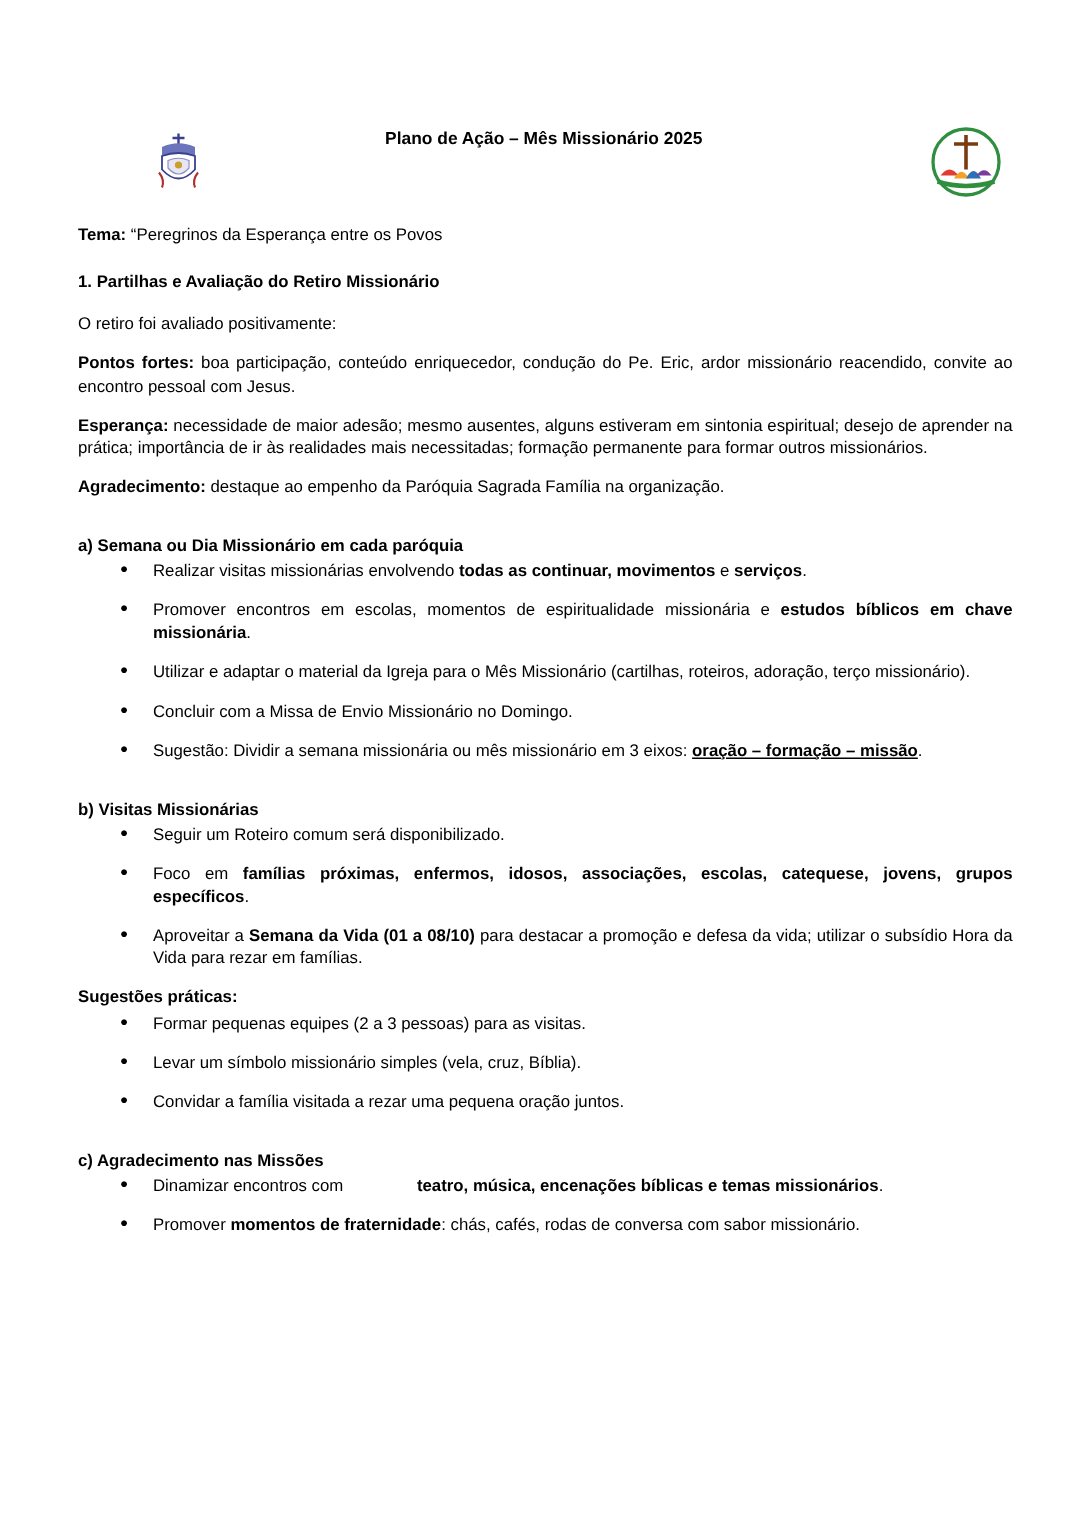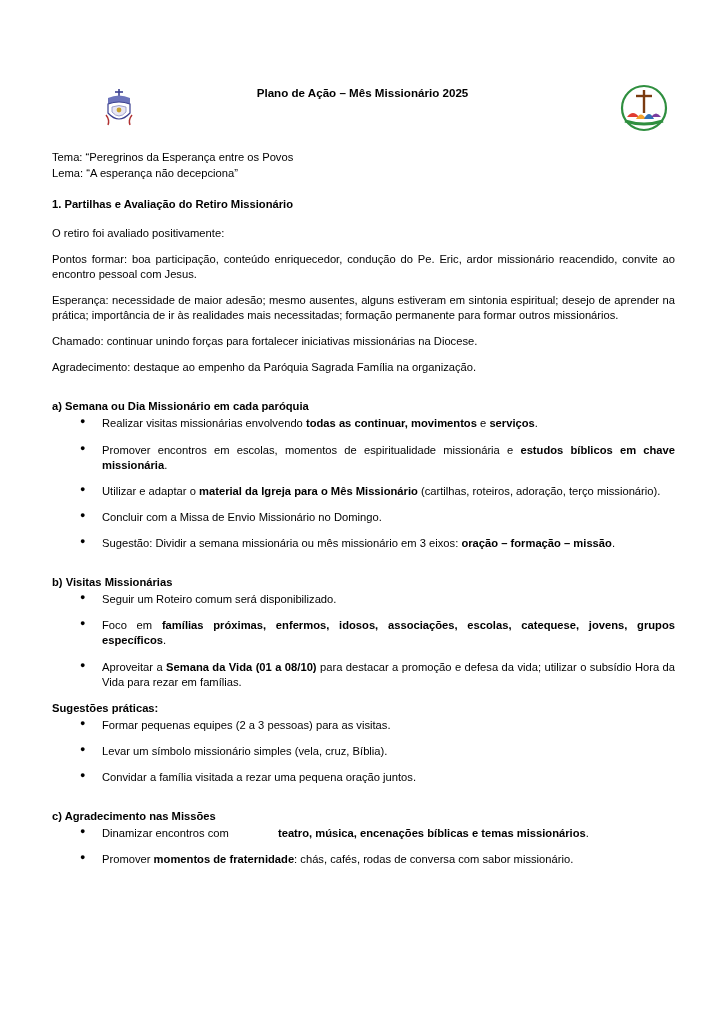--- a/index.html
+++ b/index.html
@@ -59,21 +59,21 @@
     margin-top: 14px;
     margin-bottom: 16px;
     line-height: 1.45;
   }
   .tema-block .line {
     margin: 0;
   }
   .ital {
   }
   b, .b {
-    font-weight: normal;
+    font-weight: bold;
   }
   .section-head {
     font-weight: bold;
     margin: 0 0 13px 0;
   }
   .sub-head {
     font-weight: bold;
     margin: 0 0 2px 0;
   }
   .spacer-lg {
@@ -134,56 +134,49 @@
     </div>
   </div>
 
   <div class="content">
 
     <div class="tema-block">
       <div class="line">
         <span class="b">Tema:</span>
         <span class="ital">“Peregrinos da Esperança entre os Povos</span>
       </div>
-      <div class="line">
-        <span class="b">Lema:</span>
-        <span class="ital">“A esperança não decepciona”</span>
-      </div>
     </div>
 
     <p class="section-head">1. Partilhas e Avaliação do Retiro Missionário</p>
 
     <p>O retiro foi avaliado positivamente:</p>
 
     <p>
-      <span class="b">Pontos formar:</span><span> boa participação, conteúdo enriquecedor, condução do Pe. Eric, ardor missionário reacendido, convite ao encontro pessoal com Jesus.</span>
+      <span class="b">Pontos fortes:</span><span> boa participação, conteúdo enriquecedor, condução do Pe. Eric, ardor missionário reacendido, convite ao encontro pessoal com Jesus.</span>
     </p>
 
     <p>
       <span class="b">Esperança:</span><span> necessidade de maior adesão; mesmo ausentes, alguns estiveram em sintonia espiritual; desejo de aprender na prática; importância de ir às realidades mais necessitadas; formação permanente para formar outros missionários.</span>
     </p>
 
-    <p>
-      <span class="b">Chamado:</span><span> continuar unindo forças para fortalecer iniciativas missionárias na Diocese.</span>
-    </p>
 
     <p>
       <span class="b">Agradecimento:</span><span> destaque ao empenho da Paróquia Sagrada Família na organização.</span>
     </p>
 
     <div class="spacer-lg"></div>
 
 
     <p class="sub-head">a) Semana ou Dia Missionário em cada paróquia</p>
     <ul>
       <li><span>Realizar visitas missionárias envolvendo </span><span style="font-weight: bold;">todas as continuar, movimentos</span><span> e </span><span style="font-weight: bold;">serviços</span><span>.</span></li>
       <li><span>Promover encontros em escolas, momentos de espiritualidade missionária e </span><span style="font-weight: bold;">estudos bíblicos em chave missionária</span><span>.</span></li>
-      <li><span>Utilizar e adaptar o </span><span style="font-weight: bold;">material da Igreja para o Mês Missionário</span><span> (cartilhas, roteiros, adoração, terço missionário).</span></li>
+      <li><span>Utilizar e adaptar o </span><span style="font-weight: normal;">material da Igreja para o Mês Missionário</span><span> (cartilhas, roteiros, adoração, terço missionário).</span></li>
       <li class="nojust"><span>Concluir com a Missa de Envio Missionário no Domingo.</span></li>
-      <li><span>Sugestão: Dividir a semana missionária ou mês missionário em 3 eixos: </span><span style="font-weight: bold;">oração – formação – missão</span><span>.</span></li>
+      <li><span>Sugestão: Dividir a semana missionária ou mês missionário em 3 eixos: </span><span style="font-weight: bold; text-decoration: underline;">oração – formação – missão</span><span>.</span></li>
     </ul>
 
     <div class="spacer-lg"></div>
 
     <p class="sub-head">b) Visitas Missionárias</p>
     <ul>
       <li class="nojust"><span>Seguir um Roteiro comum será disponibilizado.</span></li>
       <li><span>Foco em </span><span style="font-weight: bold;">famílias próximas, enfermos, idosos, associações, escolas, catequese, jovens, grupos específicos</span><span>.</span></li>
       <li><span>Aproveitar a </span><span style="font-weight: bold;">Semana da Vida (01 a 08/10)</span><span> para destacar a promoção e defesa da vida; utilizar o subsídio Hora da Vida para rezar em famílias.</span></li>
     </ul>

